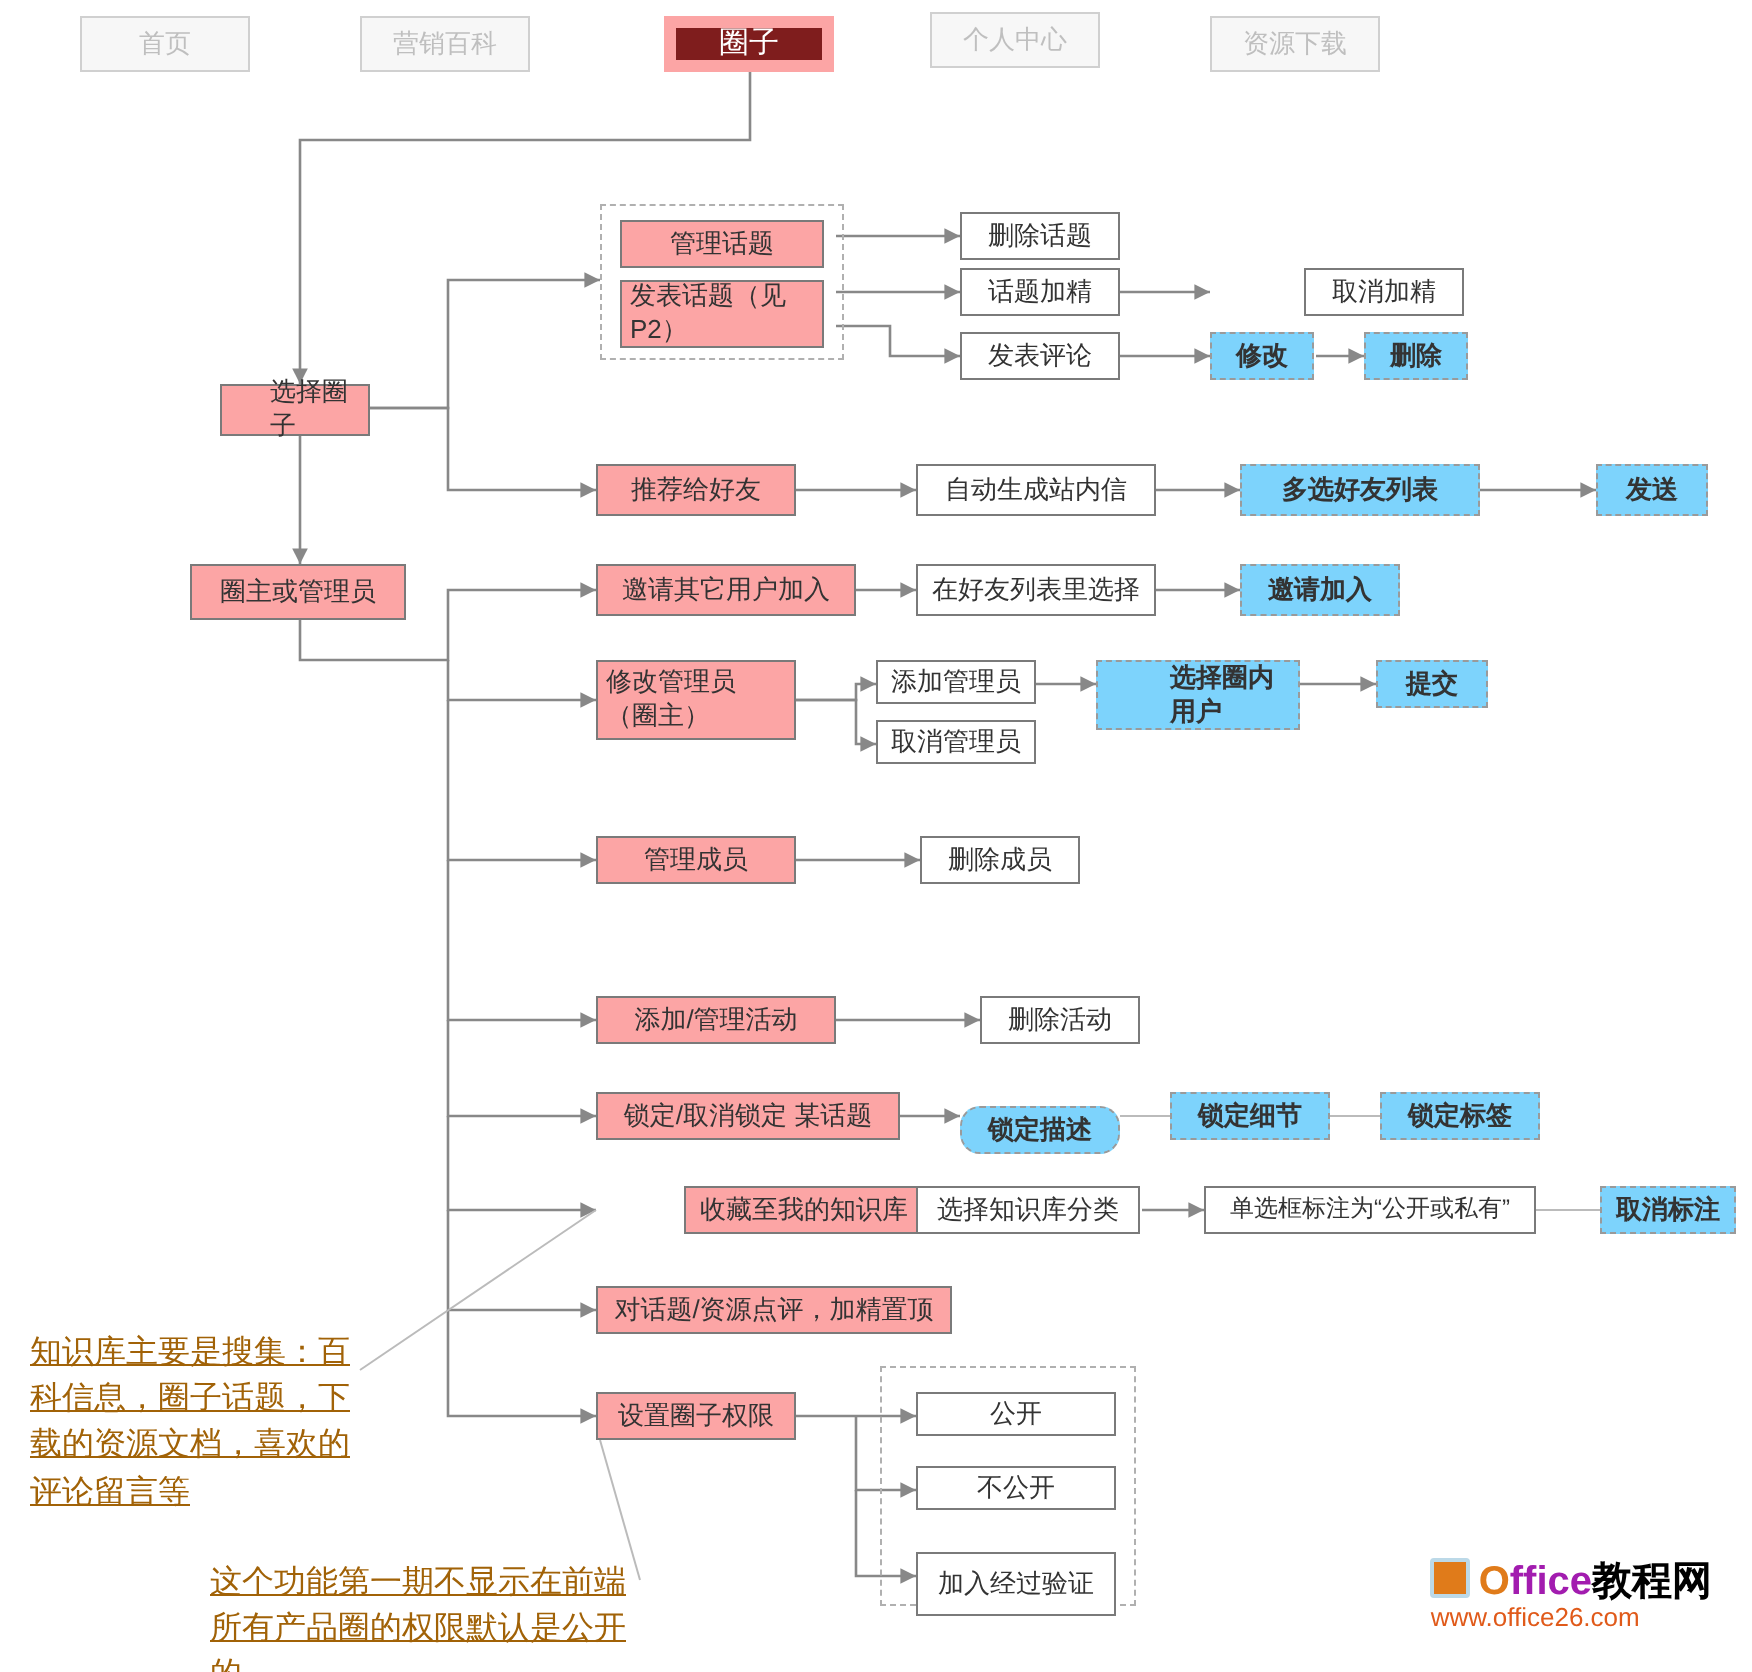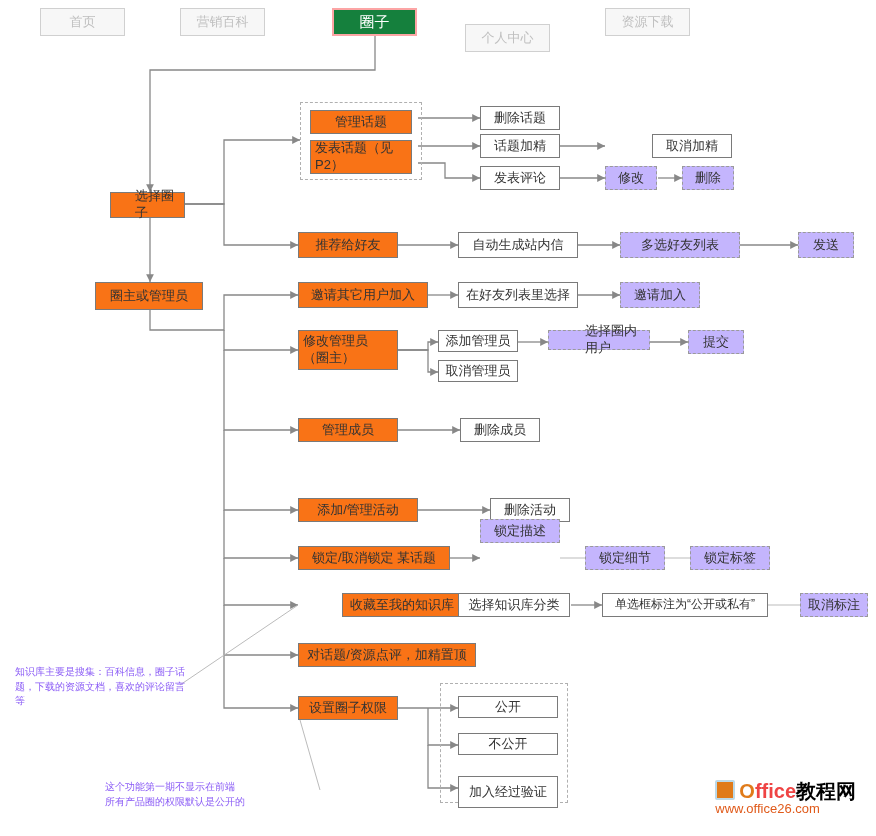--- a/index.html
+++ b/index.html
@@ -33,63 +33,65 @@
     z-index: 2;
   }
   .nav {
     width: 85px;
     height: 28px;
     border: 1px solid #d0d0d0;
     background: #f7f7f7;
     color: #bfbfbf;
   }
   .nav.active {
-    background: #15803d;
+    background: #7f1d1d;
     color: #fff;
-    border: 2px solid #fca5a5;
+    border: 6px solid #fca5a5;
     font-size: 15px;
   }
   .solid-gray {
     border: 1px solid #7a7a7a;
-    background: #f97316;
+    background: #fca5a5;
   }
   .solid-plain {
     border: 1px solid #7a7a7a;
     background: #fff;
   }
   .dashed {
     border: 1.5px dashed #9a9a9a;
-    background: #c4b5fd;
+    background: #7dd3fc;
+    font-weight: bold;
   }
   .dashed-container {
     border: 1.5px dashed #b0b0b0;
     background: transparent;
     z-index: 1;
   }
   .note {
     position: absolute;
-    font-size: 10px;
-    color: #8b5cf6;
+    font-size: 16px;
+    color: #a16207;
     line-height: 1.45;
     z-index: 2;
+    text-decoration: underline;
   }
   .brand {
     position: absolute;
     right: 20px;
     bottom: 20px;
     text-align: left;
     line-height: 1.1;
     z-index: 3;
   }
   .brand .top {
     font-size: 20px;
     font-weight: bold;
   }
   .brand .o { color: #e07b1a; }
-  .brand .f { color: #ef4444; }
+  .brand .f { color: #a21caf; }
   .brand .rest { color: #000000; }
   .brand .url { font-size: 13px; color: #e05a1a; }
   .brand .sq {
     display:inline-block; width:16px; height:16px; background:#e07b1a;
     vertical-align: -2px; margin-right:4px; border:2px solid #bcd9e8; border-radius:2px;
   }
 </style>
 </head>
 <body>
 
@@ -158,21 +160,21 @@
     <path d="M560,558 L585,558"></path>
     <path d="M664,558 L690,558"></path>
 
     <path d="M768,605 L800,605"></path>
   </g>
 </svg>
 
 <div class="node nav" style="left:40px; top:8px;">首页</div>
 <div class="node nav" style="left:180px; top:8px;">营销百科</div>
 <div class="node nav active" style="left:332px; top:8px;">圈子</div>
-<div class="node nav" style="left:465px; top:24px;">个人中心</div>
+<div class="node nav" style="left:465px; top:6px;">个人中心</div>
 <div class="node nav" style="left:605px; top:8px;">资源下载</div>
 
 <div class="node solid-gray" style="left:110px; top:192px; width:75px; height:26px;padding-left:24px;">选择圈子</div>
 <div class="node solid-gray" style="left:95px; top:282px; width:108px; height:28px;">圈主或管理员</div>
 
 <div class="node dashed-container" style="left:300px; top:102px; width:122px; height:78px;"></div>
 <div class="node solid-gray" style="left:310px; top:110px; width:102px; height:24px;">管理话题</div>
 <div class="node solid-gray" style="left:310px; top:140px; width:102px; height:34px;">发表话题（见P2）</div>
 <div class="node solid-plain" style="left:480px; top:106px; width:80px; height:24px;">删除话题</div>
 <div class="node solid-plain" style="left:480px; top:134px; width:80px; height:24px;">话题加精</div>
@@ -186,31 +188,31 @@
 <div class="node dashed" style="left:620px; top:232px; width:120px; height:26px;">多选好友列表</div>
 <div class="node dashed" style="left:798px; top:232px; width:56px; height:26px;">发送</div>
 
 <div class="node solid-gray" style="left:298px; top:282px; width:130px; height:26px;">邀请其它用户加入</div>
 <div class="node solid-plain" style="left:458px; top:282px; width:120px; height:26px;">在好友列表里选择</div>
 <div class="node dashed" style="left:620px; top:282px; width:80px; height:26px;">邀请加入</div>
 
 <div class="node solid-gray" style="left:298px; top:330px; width:100px; height:40px;">修改管理员（圈主）</div>
 <div class="node solid-plain" style="left:438px; top:330px; width:80px; height:22px;">添加管理员</div>
 <div class="node solid-plain" style="left:438px; top:360px; width:80px; height:22px;">取消管理员</div>
-<div class="node dashed" style="left:548px; top:330px; width:102px; height:20px;padding-left:36px;">选择圈内用户</div>
+<div class="node dashed" style="left:548px; top:330px; width:102px; height:35px;padding-left:36px;">选择圈内用户</div>
 <div class="node dashed" style="left:688px; top:330px; width:56px; height:24px;">提交</div>
 
 <div class="node solid-gray" style="left:298px; top:418px; width:100px; height:24px;">管理成员</div>
 <div class="node solid-plain" style="left:460px; top:418px; width:80px; height:24px;">删除成员</div>
 
 <div class="node solid-gray" style="left:298px; top:498px; width:120px; height:24px;">添加/管理活动</div>
 <div class="node solid-plain" style="left:490px; top:498px; width:80px; height:24px;">删除活动</div>
 
 <div class="node solid-gray" style="left:298px; top:546px; width:152px; height:24px;">锁定/取消锁定 某话题</div>
-<div class="node dashed" style="left:480px; top:519px; width:80px; height:24px;">锁定描述</div>
+<div class="node dashed" style="left:480px; top:553px; width:80px; height:24px;border-radius:10px;">锁定描述</div>
 <div class="node dashed" style="left:585px; top:546px; width:80px; height:24px;">锁定细节</div>
 <div class="node dashed" style="left:690px; top:546px; width:80px; height:24px;">锁定标签</div>
 
 <div class="node solid-gray" style="left:298px; top:593px; width:120px; height:24px;margin-left:44px;">收藏至我的知识库</div>
 <div class="node solid-plain" style="left:458px; top:593px; width:112px; height:24px;">选择知识库分类</div>
 <div class="node solid-plain" style="left:602px; top:593px; width:166px; height:24px; font-size:12px;">单选框标注为“公开或私有”</div>
 <div class="node dashed" style="left:800px; top:593px; width:68px; height:24px;">取消标注</div>
 
 <div class="node solid-gray" style="left:298px; top:643px; width:178px; height:24px;">对话题/资源点评，加精置顶</div>
 

